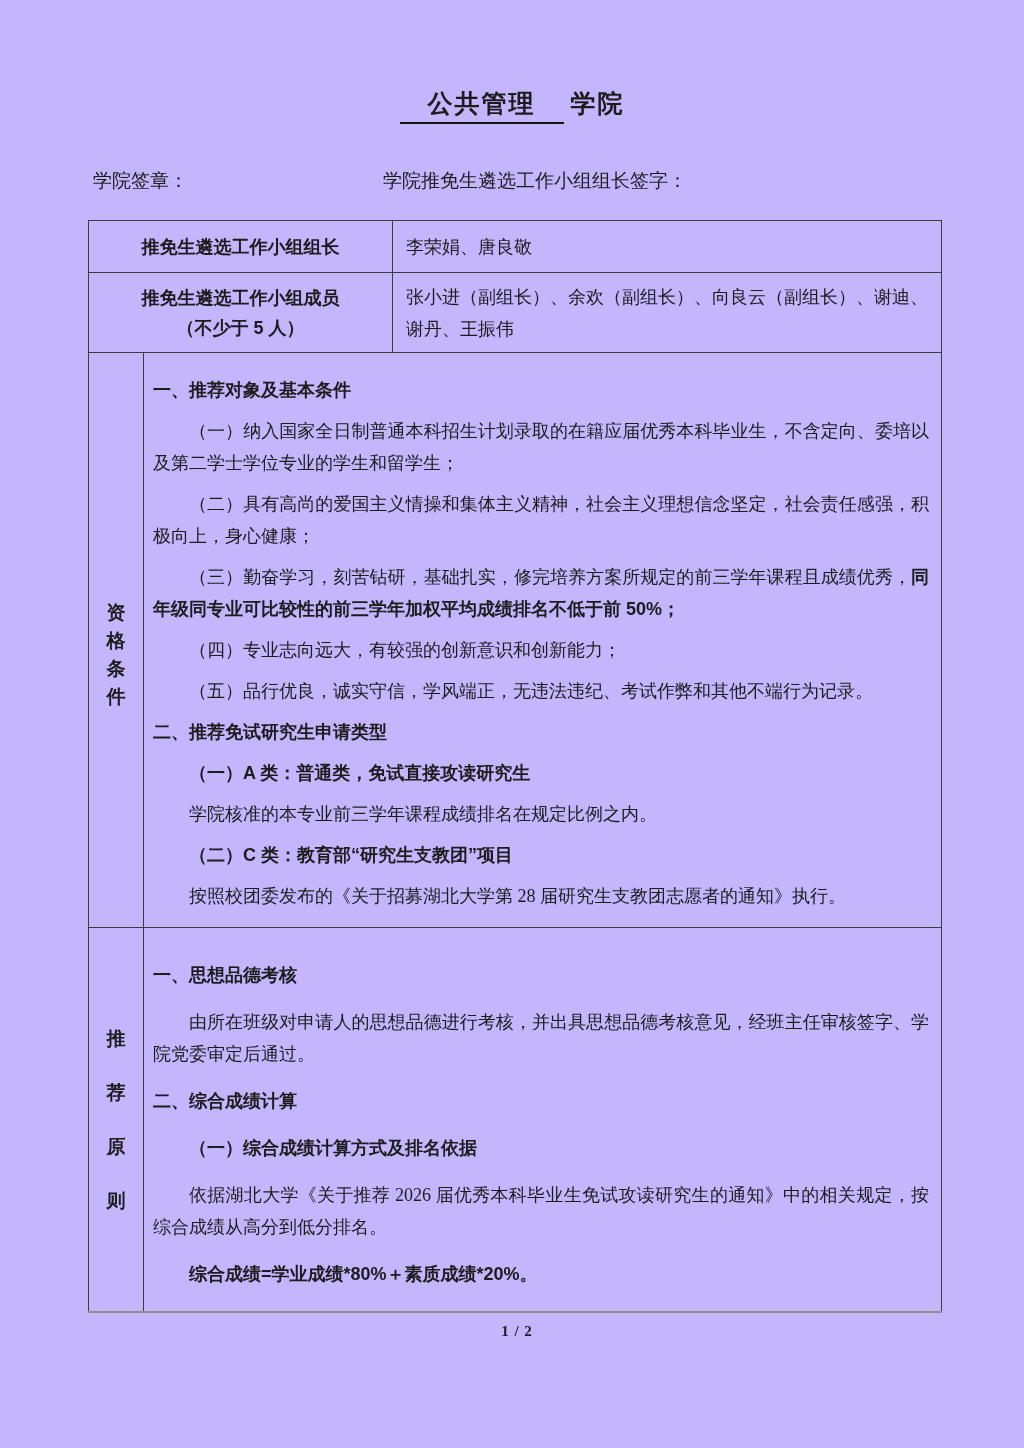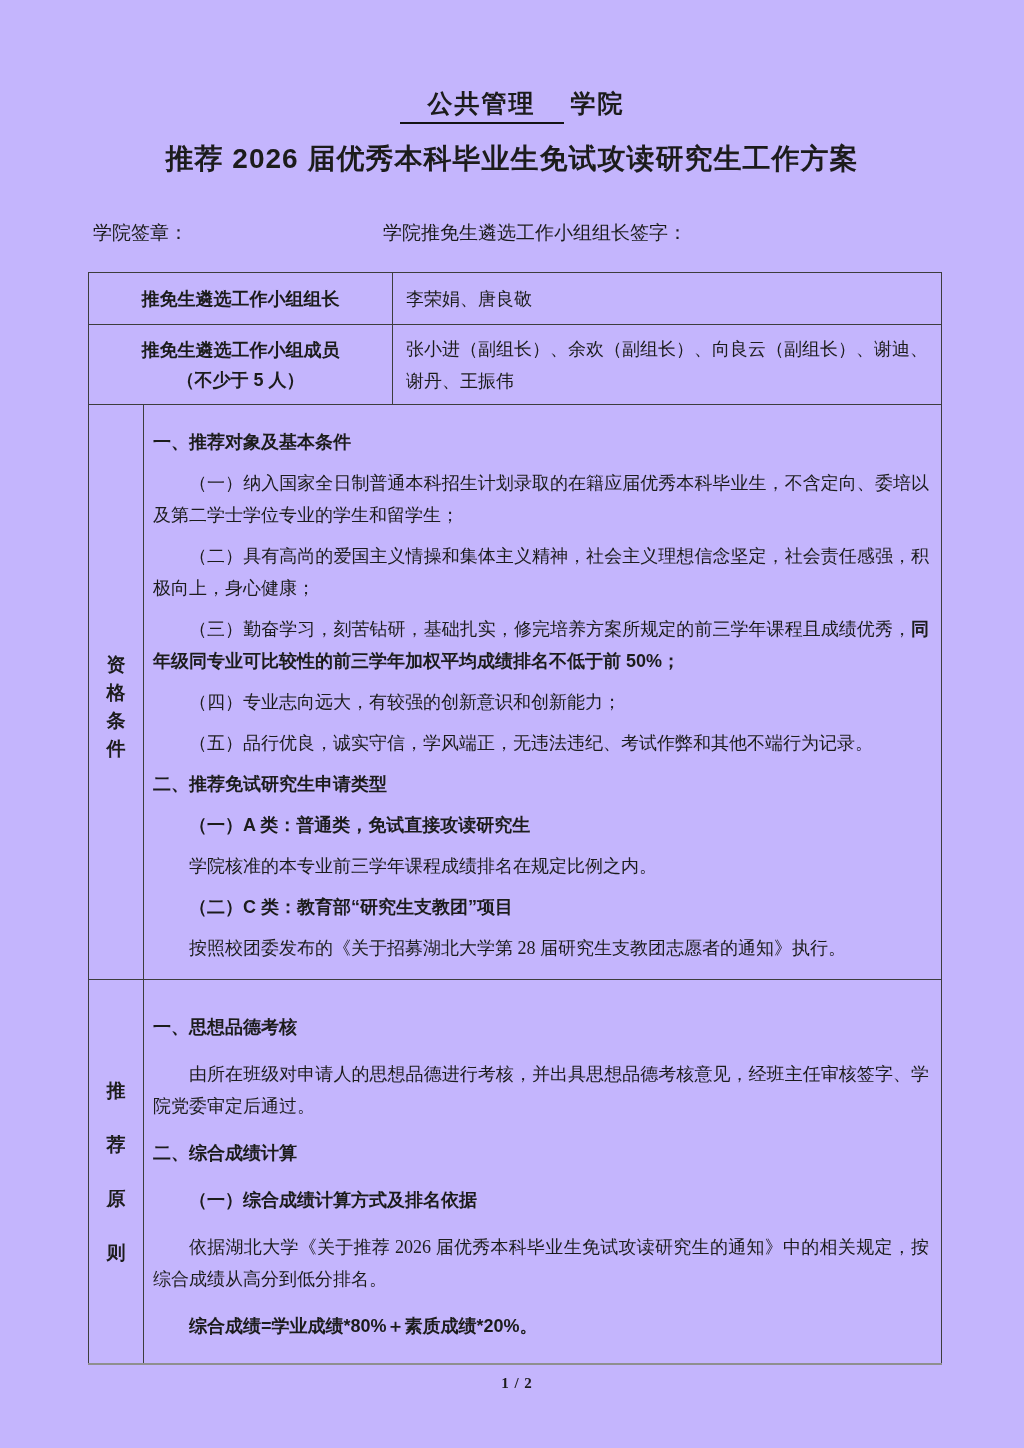--- a/index.html
+++ b/index.html
@@ -159,21 +159,20 @@
 </style>
 </head>
 <body>
 
 <div class="page">
 
   <div class="college-line">
     <span class="college-underlined">公共管理</span><span class="college-suffix">学院</span>
   </div>
 
-  <div class="doc-title">推荐 2026 届优秀本科毕业生免试攻读研究生工作方案</div>
 
   <div class="sign-row">
     <span class="sign-left">学院签章：</span>
     <span class="sign-right">学院推免生遴选工作小组组长签字：</span>
   </div>
 
   <table class="main-table">
     <colgroup>
       <col style="width:55px">
       <col style="width:249px">

